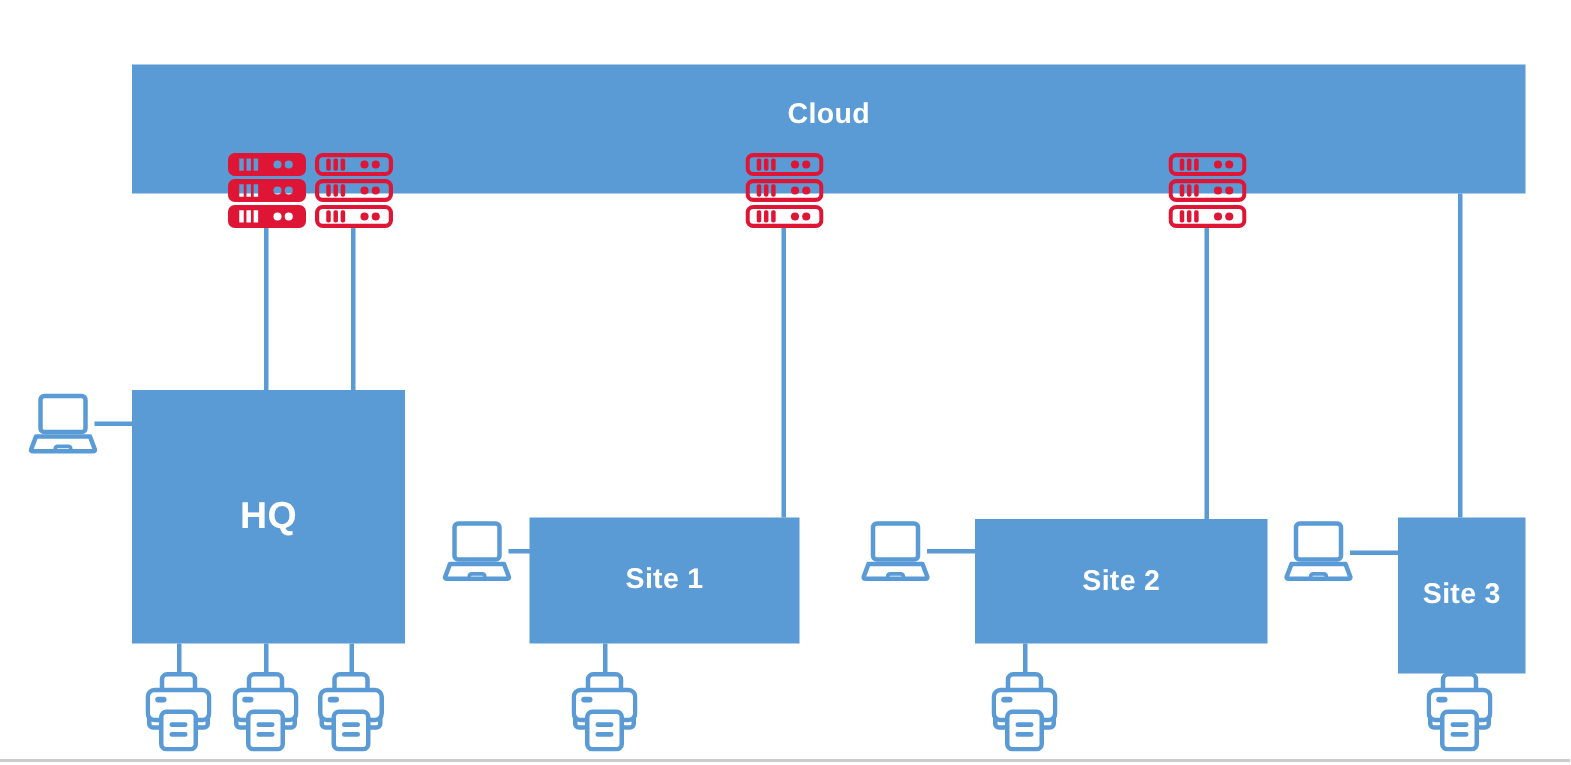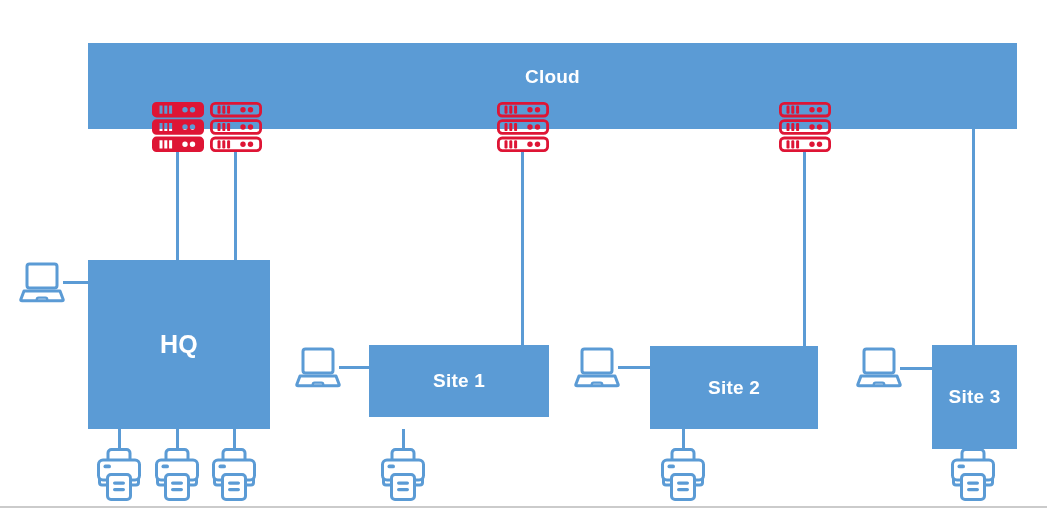--- a/index.html
+++ b/index.html
@@ -119,24 +119,24 @@
   <div class="connector" style="left:118px;top:429px;width:3px;height:20px"></div>
   <div class="connector" style="left:176px;top:429px;width:3px;height:20px"></div>
   <div class="connector" style="left:233px;top:429px;width:3px;height:20px"></div>
   <div class="connector" style="left:402px;top:429px;width:3px;height:20px"></div>
   <div class="connector" style="left:682px;top:429px;width:3px;height:20px"></div>
   <div class="connector" style="left:972px;top:430px;width:3px;height:19px"></div>
 
   <div class="node hq" style="left:88px;top:260px;width:182px;height:169px">
     <span class="node-label">HQ</span>
   </div>
-  <div class="node" style="left:369px;top:345px;width:180px;height:72px">
+  <div class="node" style="left:353px;top:345px;width:180px;height:84px">
     <span class="node-label">Site 1</span>
   </div>
-  <div class="node" style="left:650px;top:346px;width:168px;height:83px">
+  <div class="node" style="left:650px;top:346px;width:195px;height:83px">
     <span class="node-label">Site 2</span>
   </div>
   <div class="node" style="left:932px;top:345px;width:85px;height:104px">
     <span class="node-label">Site 3</span>
   </div>
 
   <svg class="icon server" style="left:152px;top:102px" width="52" height="50">
       <use href="#sym-server-solid"></use>
     </svg>
   <svg class="icon server" style="left:210px;top:102px" width="52" height="50">

